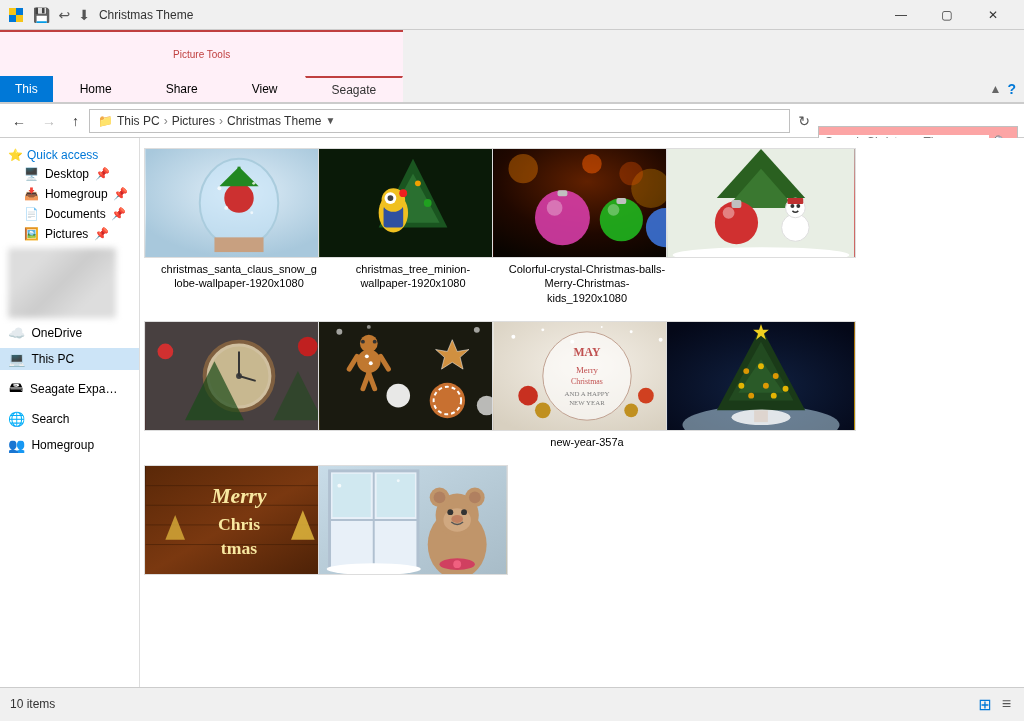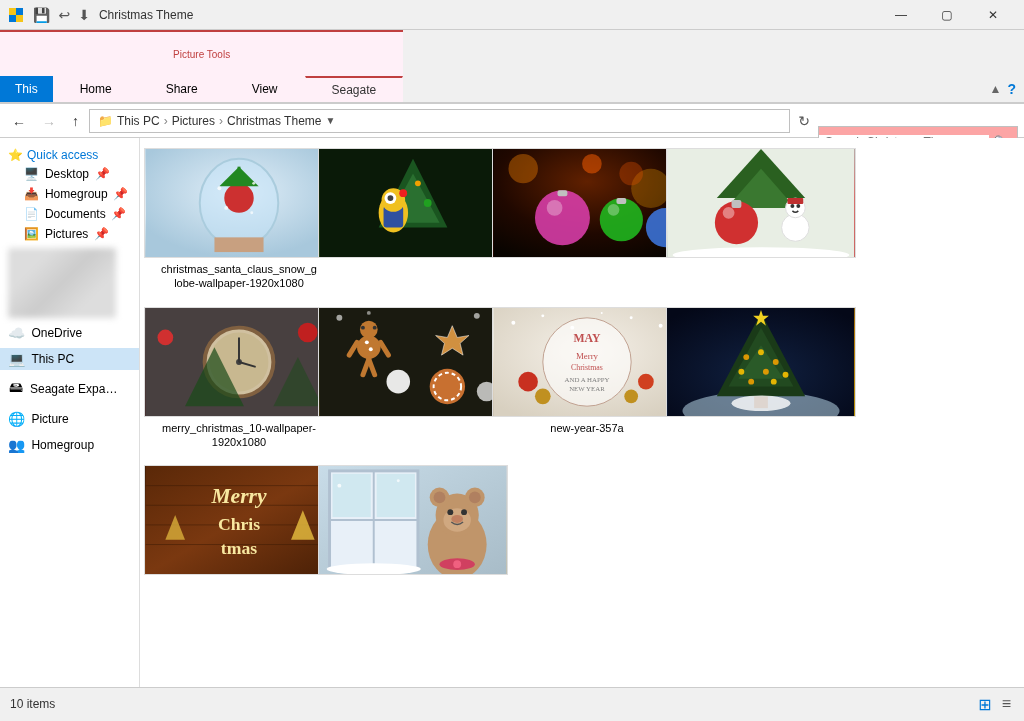--- a/index.html
+++ b/index.html
@@ -314,21 +314,21 @@
     <div class="sidebar-section">
       <div class="sidebar-item">
         <span class="icon">🖴</span>
         <span style="overflow:hidden;text-overflow:ellipsis;white-space:nowrap;max-width:90px;">Seagate Expansion Dr</span>
       </div>
     </div>
 
     <div class="sidebar-section">
       <div class="sidebar-item">
         <span class="icon">🌐</span>
-        <span>Picture</span>
+        <span>Search</span>
       </div>
     </div>
 
     <div class="sidebar-section">
       <div class="sidebar-item">
         <span class="icon" style="color:#4a90d9;">👥</span>
         <span>Homegroup</span>
       </div>
     </div>
   </div>
@@ -373,20 +373,21 @@
             <rect x="65" y="58" width="20" height="22" rx="3" fill="#3050a0"></rect>
             <circle cx="75" cy="52" r="12" fill="#f0c020"></circle>
             <circle cx="72" cy="50" r="6" fill="white"></circle>
             <circle cx="72" cy="50" r="3" fill="#404040"></circle>
 
             <circle cx="85" cy="45" r="4" fill="#f02020"></circle>
             <circle cx="110" cy="55" r="4" fill="#20a020"></circle>
             <circle cx="100" cy="35" r="3" fill="#f0a000"></circle>
           </svg>
         </div>
+        <div class="file-name">christmas_tree_minion-wallpaper-1920x1080</div>
       </div>
 
       <div class="file-item">
         <div class="file-thumb crystal-balls">
           <svg viewBox="0 0 190 110" xmlns="http://www.w3.org/2000/svg">
             <defs>
               <radialGradient id="bg3" cx="50%" cy="30%" r="80%">
                 <stop offset="0%" stop-color="#602000"></stop>
                 <stop offset="60%" stop-color="#200800"></stop>
                 <stop offset="100%" stop-color="#080400"></stop>
@@ -403,20 +404,21 @@
             <circle cx="62" cy="60" r="8" fill="white" opacity="0.3"></circle>
             <rect x="65" y="42" width="10" height="6" fill="#c0c0c0" rx="2"></rect>
 
             <circle cx="130" cy="72" r="22" fill="#20c020" opacity="0.85"></circle>
             <circle cx="122" cy="62" r="6" fill="white" opacity="0.3"></circle>
             <rect x="125" y="50" width="10" height="6" fill="#c0c0c0" rx="2"></rect>
 
             <circle cx="175" cy="80" r="20" fill="#4080f0" opacity="0.8"></circle>
           </svg>
         </div>
+        <div class="file-name">Colorful-crystal-Christmas-balls-Merry-Christmas-kids_1920x1080</div>
       </div>
 
       <div class="file-item">
         <div class="file-thumb merry-7">
           <svg viewBox="0 0 190 110" xmlns="http://www.w3.org/2000/svg">
             <rect width="190" height="110" fill="#e8eee4"></rect>
 
             <polygon points="95,0 140,50 50,50" fill="#2a6020"></polygon>
             <polygon points="95,20 130,60 60,60" fill="#3a7830"></polygon>
 
@@ -449,21 +451,20 @@
             <line x1="95" y1="55" x2="95" y2="30" stroke="#333" stroke-width="2"></line>
             <line x1="95" y1="55" x2="112" y2="60" stroke="#333" stroke-width="2"></line>
 
             <polygon points="40,100 70,40 100,100" fill="#1a4a18" opacity="0.7"></polygon>
             <polygon points="130,100 155,50 180,100" fill="#1a4a18" opacity="0.5"></polygon>
 
             <circle cx="20" cy="30" r="8" fill="#d03030"></circle>
             <circle cx="165" cy="25" r="10" fill="#c02020"></circle>
           </svg>
         </div>
-        <div class="file-name">merry_christmas_10-wallpaper-1920x1080</div>
       </div>
 
       <div class="file-item">
         <div class="file-thumb merry-xmas">
           <svg viewBox="0 0 190 110" xmlns="http://www.w3.org/2000/svg">
             <rect width="190" height="110" fill="#1a1a10"></rect>
 
             <circle cx="20" cy="10" r="3" fill="white" opacity="0.6"></circle>
             <circle cx="50" cy="5" r="2" fill="white" opacity="0.5"></circle>
             <circle cx="160" cy="8" r="3" fill="white" opacity="0.6"></circle>

